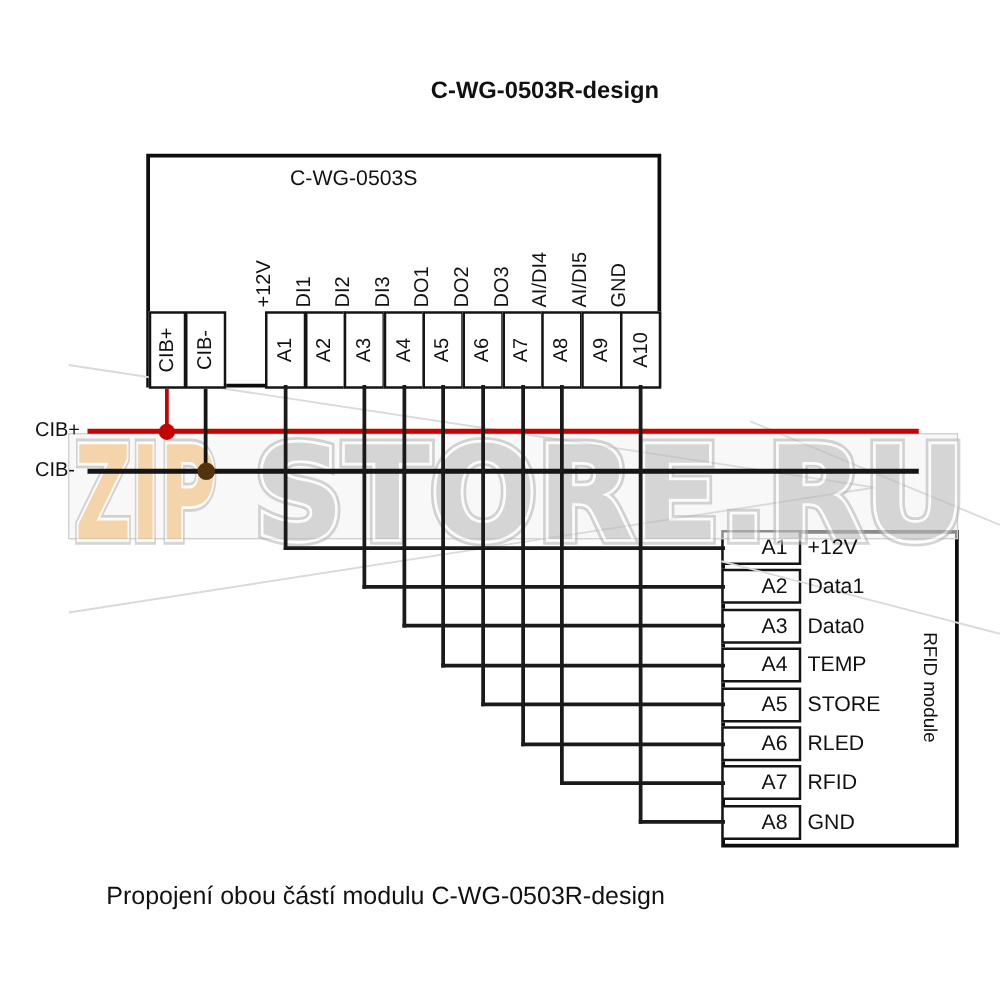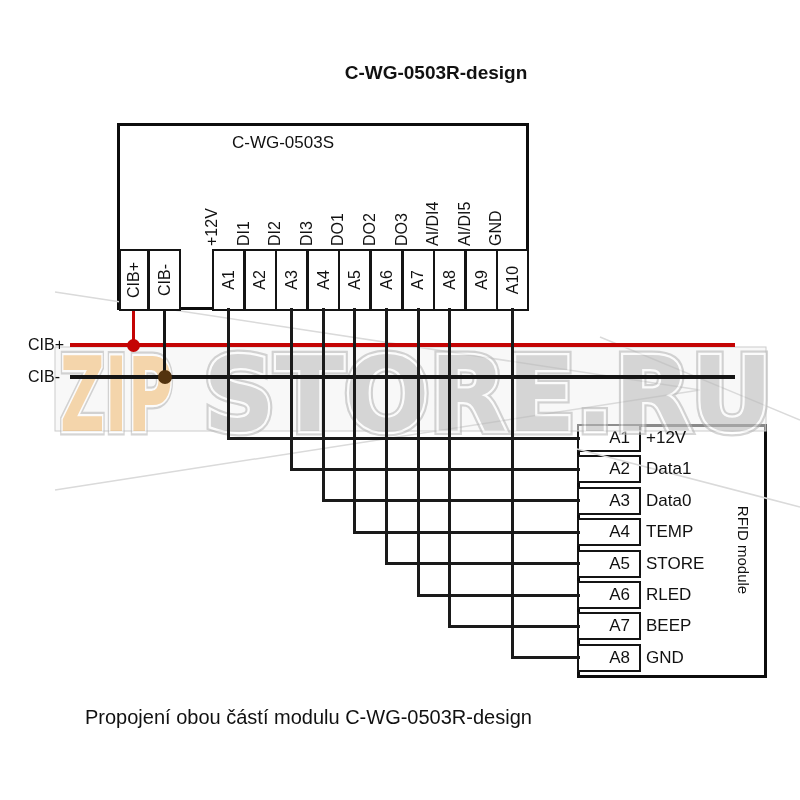--- a/index.html
+++ b/index.html
@@ -120,21 +120,21 @@
     <div class="abs sig" style="left: 646px; top: 459.4px;">Data1</div>
     <div class="abs cell" style="left: 577px; top: 486.8px; width: 64px; height: 28px;">A3</div>
     <div class="abs sig" style="left: 646px; top: 490.8px;">Data0</div>
     <div class="abs cell" style="left: 577px; top: 518.2px; width: 64px; height: 28px;">A4</div>
     <div class="abs sig" style="left: 646px; top: 522.2px;">TEMP</div>
     <div class="abs cell" style="left: 577px; top: 549.6px; width: 64px; height: 28px;">A5</div>
     <div class="abs sig" style="left: 646px; top: 553.6px;">STORE</div>
     <div class="abs cell" style="left: 577px; top: 581px; width: 64px; height: 28px;">A6</div>
     <div class="abs sig" style="left: 646px; top: 585px;">RLED</div>
     <div class="abs cell" style="left: 577px; top: 612.4px; width: 64px; height: 28px;">A7</div>
-    <div class="abs sig" style="left: 646px; top: 616.4px;">BEEP</div>
+    <div class="abs sig" style="left: 646px; top: 616.4px;">RFID</div>
     <div class="abs cell" style="left: 577px; top: 643.8px; width: 64px; height: 28px;">A8</div>
     <div class="abs sig" style="left: 646px; top: 647.8px;">GND</div>
     <div class="abs wire" style="left: 227px; top: 308px; width: 3px; height: 131.5px; background: rgb(26, 26, 26);"></div>
     <div class="abs wire" style="left: 227px; top: 436.5px; width: 353px; height: 3px; background: rgb(26, 26, 26);"></div>
     <div class="abs wire" style="left: 290.2px; top: 308px; width: 3px; height: 162.9px; background: rgb(26, 26, 26);"></div>
     <div class="abs wire" style="left: 290.2px; top: 467.9px; width: 289.8px; height: 3px; background: rgb(26, 26, 26);"></div>
     <div class="abs wire" style="left: 321.8px; top: 308px; width: 3px; height: 194.3px; background: rgb(26, 26, 26);"></div>
     <div class="abs wire" style="left: 321.8px; top: 499.3px; width: 258.2px; height: 3px; background: rgb(26, 26, 26);"></div>
     <div class="abs wire" style="left: 353.4px; top: 308px; width: 3px; height: 225.7px; background: rgb(26, 26, 26);"></div>
     <div class="abs wire" style="left: 353.4px; top: 530.7px; width: 226.6px; height: 3px; background: rgb(26, 26, 26);"></div>

